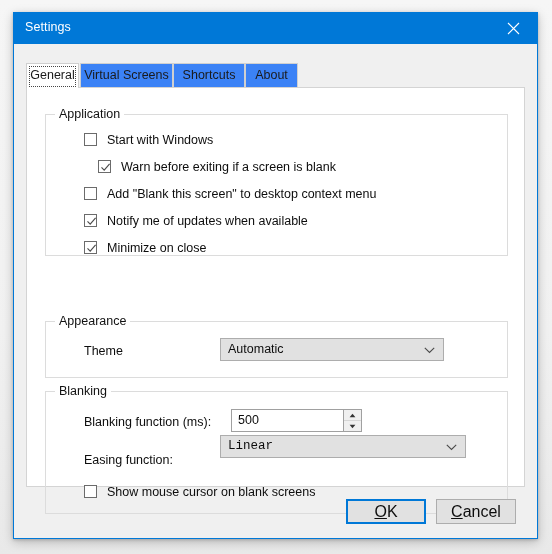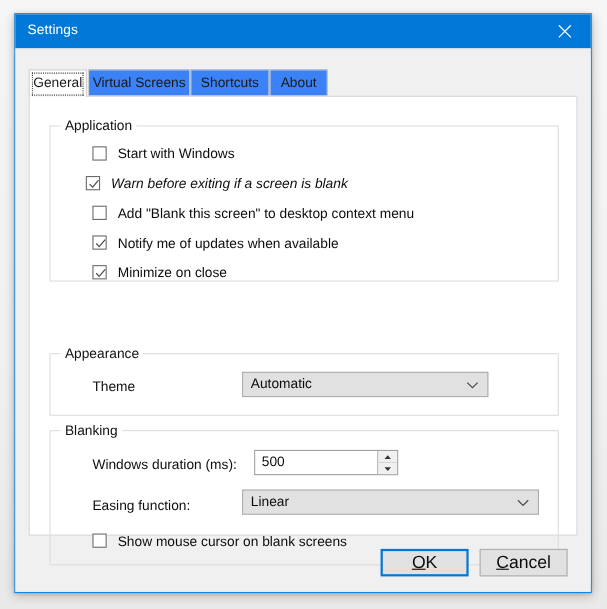--- a/index.html
+++ b/index.html
@@ -282,21 +282,21 @@
       <div class="tabpanel">
 
         <div class="group" style="left:18px; top:26px; width:463px; height:142px;">
           <span class="grouplabel">Application</span>
 
           <div class="cbrow" style="left:38px; top:18px;">
             <span class="cbox"></span>
             <span class="cblabel">Start with Windows</span>
           </div>
 
-          <div class="cbrow" style="left:32px; top:45px;font-style:italic;">
+          <div class="cbrow" style="left:52px; top:45px;">
             <span class="cbox">
               <svg width="11" height="11" viewBox="0 0 11 11">
                 <path d="M1.5 5.4 L4.2 8.2 L9.6 1.8" stroke="#4a4a4a" stroke-width="1.1" fill="none"></path>
               </svg>
             </span>
             <span class="cblabel">Warn before exiting if a screen is blank</span>
           </div>
 
           <div class="cbrow" style="left:38px; top:72px;">
             <span class="cbox"></span>
@@ -331,41 +331,41 @@
             <span class="cval">Automatic</span>
             <svg class="chev" width="11" height="7" viewBox="0 0 11 7">
               <path d="M0.8 0.8 L5.5 5.4 L10.2 0.8" stroke="#4a4a4a" stroke-width="1.1" fill="none"></path>
             </svg>
           </div>
         </div>
 
         <div class="group" style="left:18px; top:303px; width:463px; height:123px;">
           <span class="grouplabel">Blanking</span>
 
-          <span class="fieldlabel" style="left:38px; top:23px;">Windows duration (ms):</span>
+          <span class="fieldlabel" style="left:38px; top:23px;">Blanking function (ms):</span>
 
           <div class="spin" style="left:174px; top:17px; width:131px;margin-left:11px;">
             <span class="sval">500</span>
             <div class="spin-btns">
               <div class="spin-up">
                 <svg width="7" height="5" viewBox="0 0 7 5">
                   <path d="M3.5 0.8 L6.4 4.2 L0.6 4.2 Z" fill="#333333"></path>
                 </svg>
               </div>
               <div class="spin-dn">
                 <svg width="7" height="5" viewBox="0 0 7 5">
                   <path d="M3.5 4.2 L0.6 0.8 L6.4 0.8 Z" fill="#333333"></path>
                 </svg>
               </div>
             </div>
           </div>
 
           <span class="fieldlabel" style="left:38px; top:61px;">Easing function:</span>
 
-          <div class="combo" style="left:174px; top:53px; width:270px;">
+          <div class="combo" style="left:174px; top:43px; width:246px;font-family:Liberation Mono, monospace;">
             <span class="cval">Linear</span>
             <svg class="chev" width="11" height="7" viewBox="0 0 11 7">
               <path d="M0.8 0.8 L5.5 5.4 L10.2 0.8" stroke="#4a4a4a" stroke-width="1.1" fill="none"></path>
             </svg>
           </div>
 
           <div class="cbrow" style="left:38px; top:93px;">
             <span class="cbox"></span>
             <span class="cblabel">Show mouse cursor on blank screens</span>
           </div>

